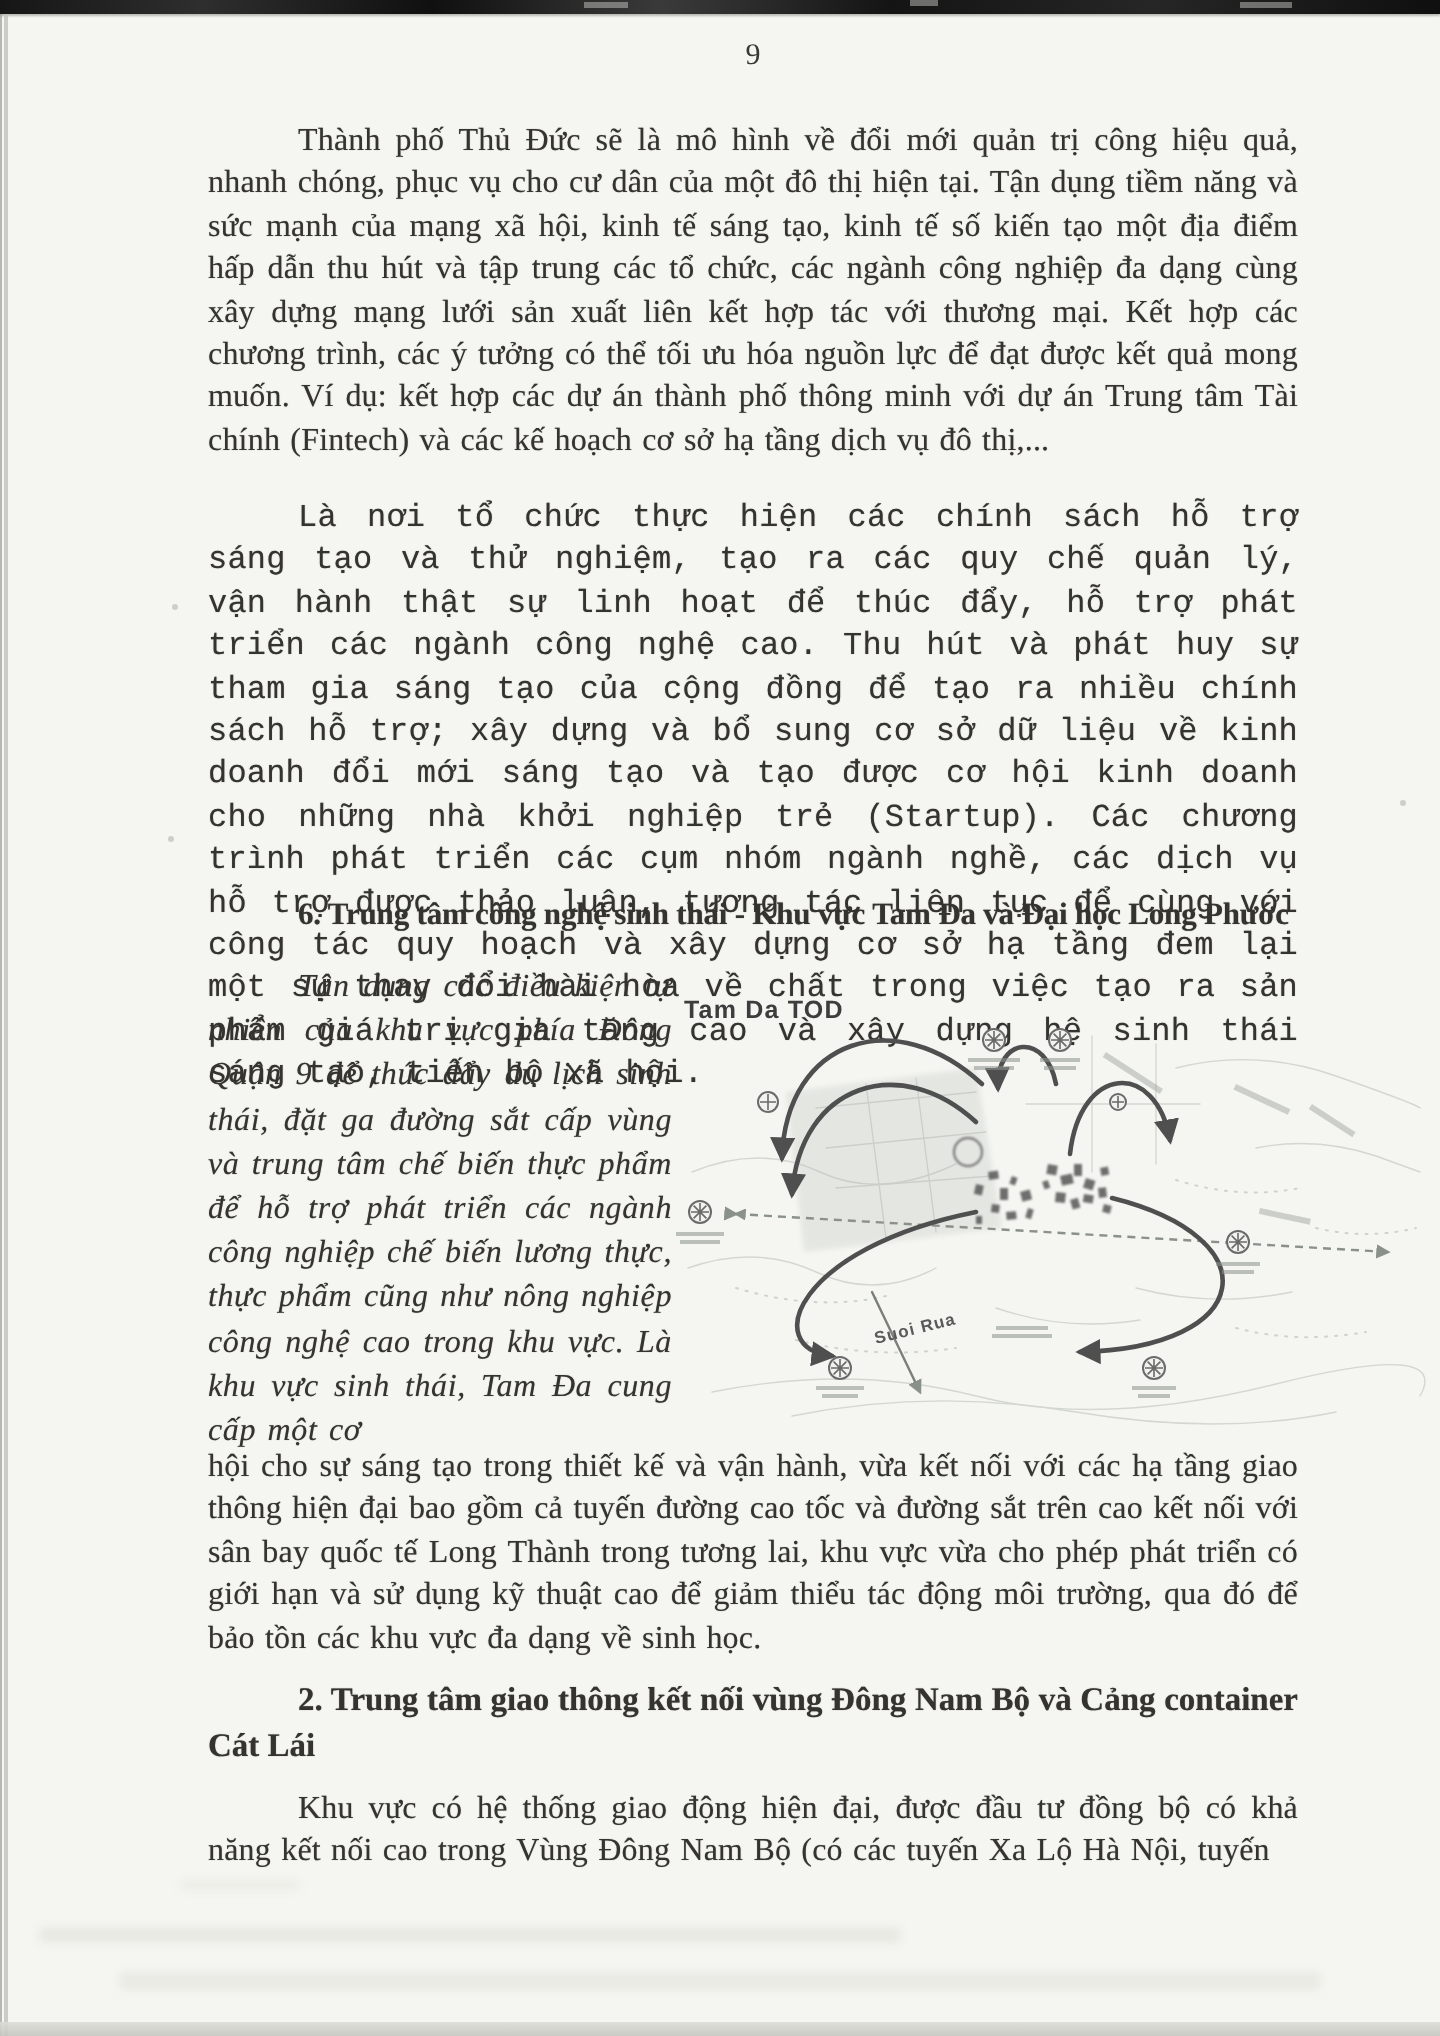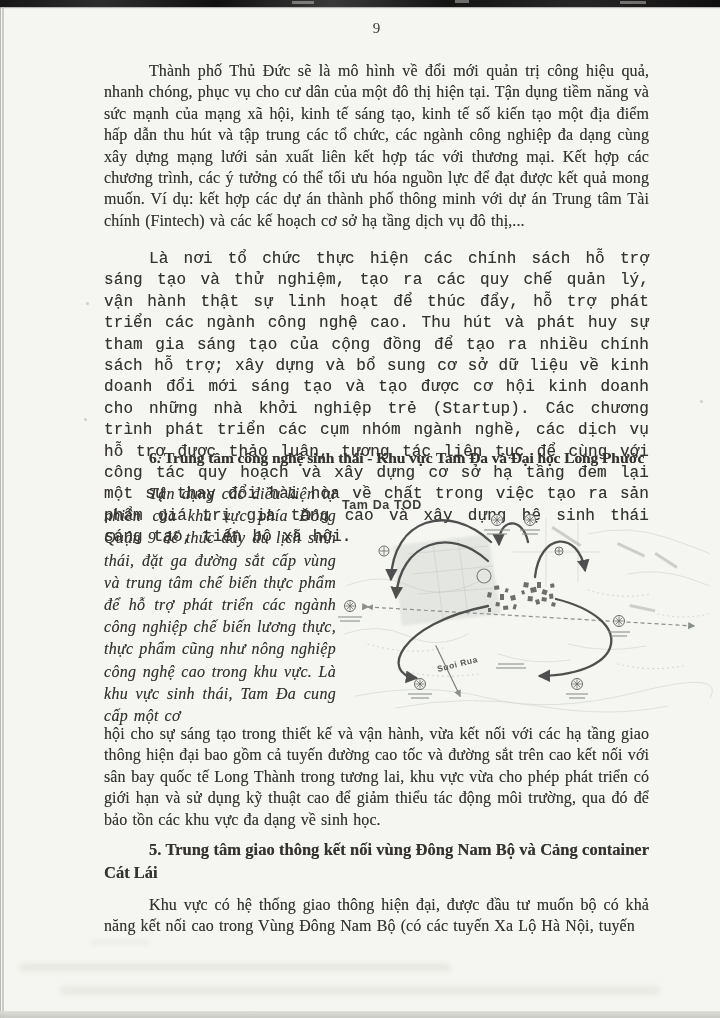--- a/index.html
+++ b/index.html
@@ -232,23 +232,23 @@
         <rect x="160" y="169" width="26" height="2"></rect>
           <rect x="158" y="173" width="30" height="2"></rect>
       </g>
 
       <text class="map-title-text" x="100" y="178" font-size="8.5" fill="#5a5a5a" transform="rotate(-14 100 178)" letter-spacing="1">Suoi Rua</text>
     </svg>
   </figure>
 
   <p class="para" id="p3b">hội cho sự sáng tạo trong thiết kế và vận hành, vừa kết nối với các hạ tầng giao thông hiện đại bao gồm cả tuyến đường cao tốc và đường sắt trên cao kết nối với sân bay quốc tế Long Thành trong tương lai, khu vực vừa cho phép phát triển có giới hạn và sử dụng kỹ thuật cao để giảm thiểu tác động môi trường, qua đó để bảo tồn các khu vực đa dạng về sinh học.</p>
 
-  <h3 class="h7">5. Trung tâm giao thông kết nối vùng Đông Nam Bộ và Cảng container Cát Lái</h3>
-
-  <p class="para indent" id="p4">Khu vực có hệ thống giao thông hiện đại, được đầu tư muốn bộ có khả năng kết nối cao trong Vùng Đông Nam Bộ (có các tuyến Xa Lộ Hà Nội, tuyến</p>
+  <h3 class="h7">2. Trung tâm giao thông kết nối vùng Đông Nam Bộ và Cảng container Cát Lái</h3>
+
+  <p class="para indent" id="p4">Khu vực có hệ thống giao động hiện đại, được đầu tư đồng bộ có khả năng kết nối cao trong Vùng Đông Nam Bộ (có các tuyến Xa Lộ Hà Nội, tuyến</p>
 
   <div class="smudge s1"></div>
   <div class="smudge s2"></div>
   <div class="smudge s3"></div>
   <div class="speck k1"></div>
   <div class="speck k2"></div>
   <div class="speck k3"></div>
   <div class="bottom-bar"></div>
 
 </div>

